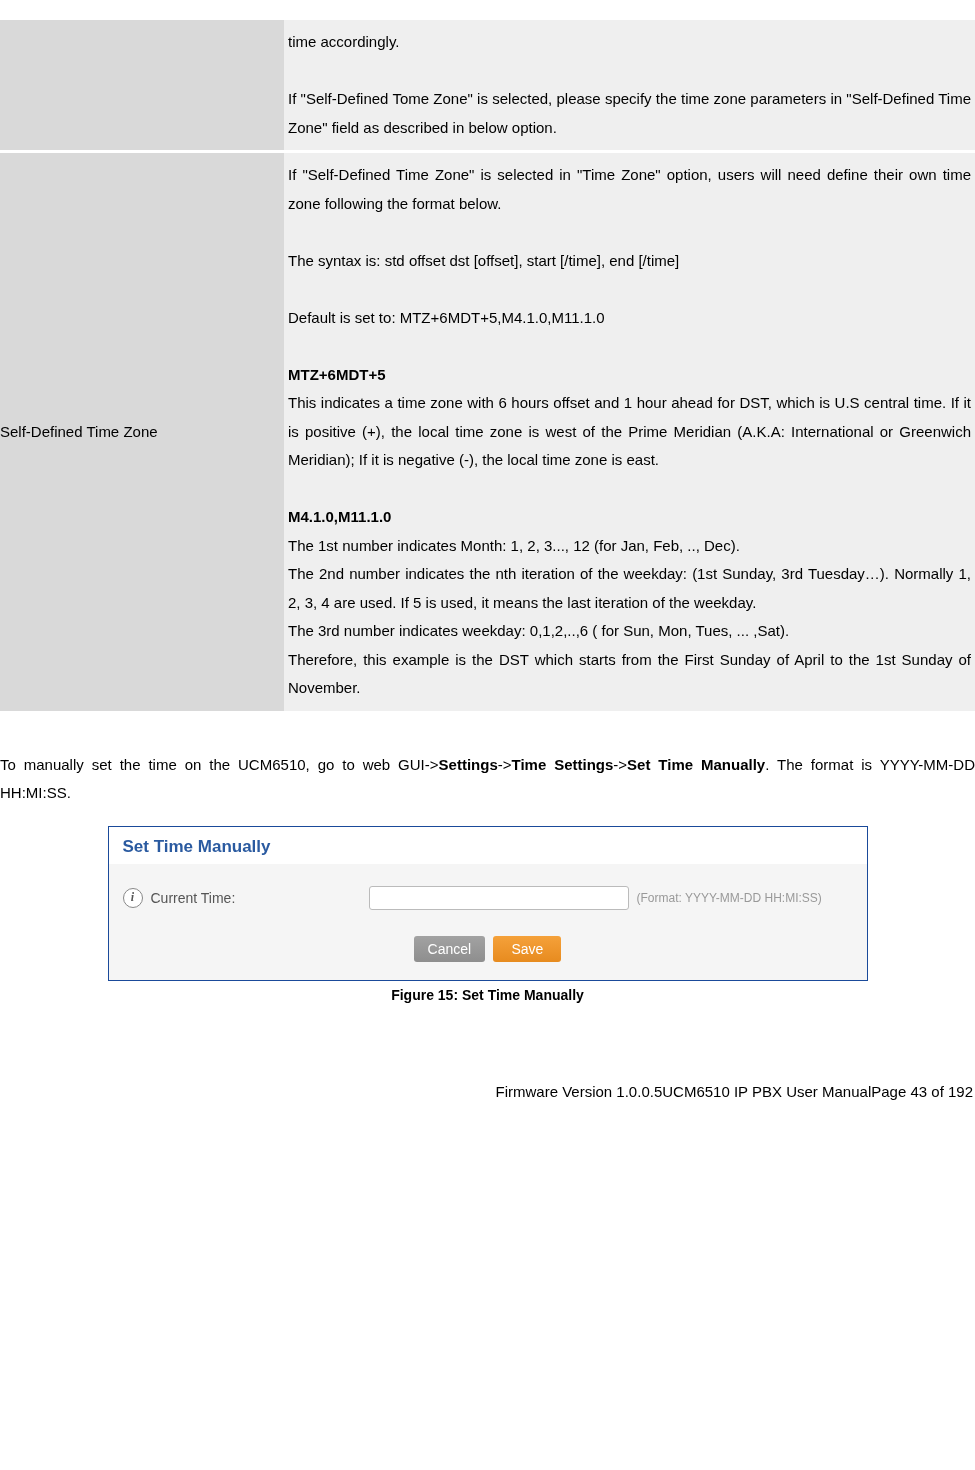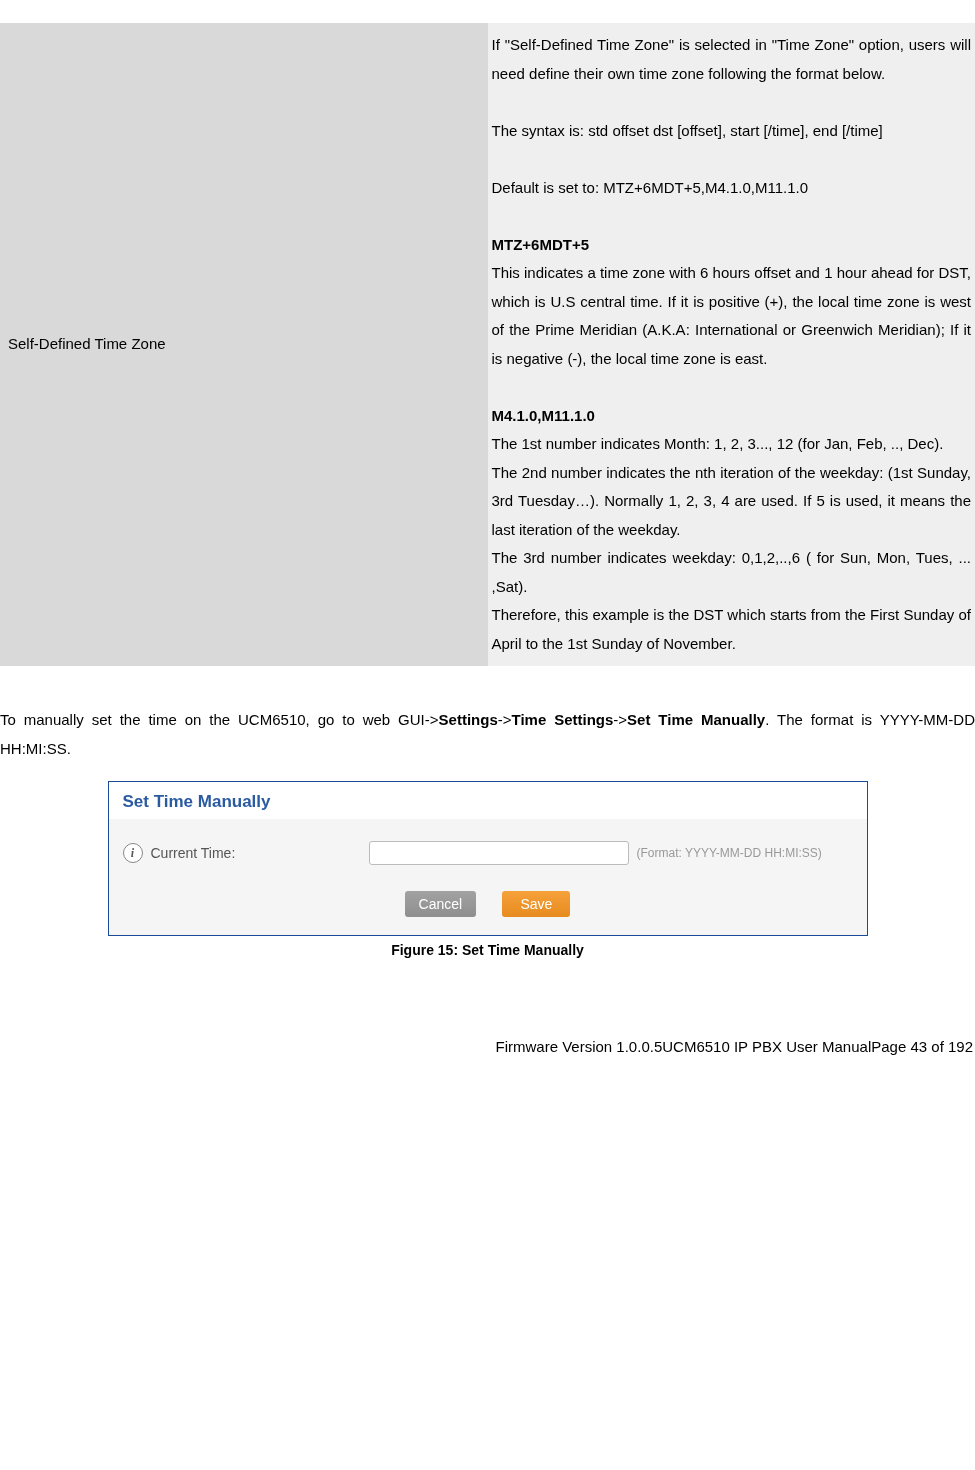--- a/index.html
+++ b/index.html
@@ -54,21 +54,21 @@
   table.spec td {
     vertical-align: middle;
     padding: 8px 4px;
     line-height: 1.9;
     font-size: 15px;
   }
   table.spec td.col-label {
     width: 280px;
     background: #d9d9d9;
     vertical-align: middle;
-    padding-left: 8px;
+    padding-left: 0;
   }
   table.spec td.col-desc {
     background: #efefef;
     text-align: justify;
   }
   tr.sep td {
     height: 3px;
     padding: 0;
     background: #fff;
   }
@@ -150,21 +150,21 @@
   }
   .btn {
     display: inline-block;
     min-width: 68px;
     padding: 5px 14px;
     border: none;
     border-radius: 3px;
     color: #fff;
     font-size: 14px;
     font-family: Arial, sans-serif;
-    margin: 0 11px;
+    margin: 0 2px;
     cursor: pointer;
   }
   .btn-cancel {
     background: linear-gradient(#a2a2a2, #8e8e8e);
   }
   .btn-save {
     background: linear-gradient(#f5a13a, #e78b1f);
   }
   .fig-caption {
     text-align: center;
@@ -185,20 +185,30 @@
   .b { font-weight: bold; }
 </style>
 </head>
 <body>
 
 <div class="page">
 
 
   <table class="spec">
     <tbody>
+        <tr>
+      <td class="col-label"></td>
+      <td class="col-desc">
+        <div class="desc-block">
+          <p>time accordingly.</p>
+          <div class="spacer-line"></div>
+          <p>If "Self-Defined Tome Zone" is selected, please specify the time zone parameters in "Self-Defined Time Zone" field as described in below option.</p>
+        </div>
+      </td>
+    </tr>
     <tr class="sep">
           <td></td>
           <td></td>
         </tr>
     <tr>
       <td class="col-label">Self-Defined Time Zone</td>
       <td class="col-desc">
         <div class="desc-block">
           <p>If "Self-Defined Time Zone" is selected in "Time Zone" option, users will need define their own time zone following the format below.</p>
           <div class="spacer-line"></div>

